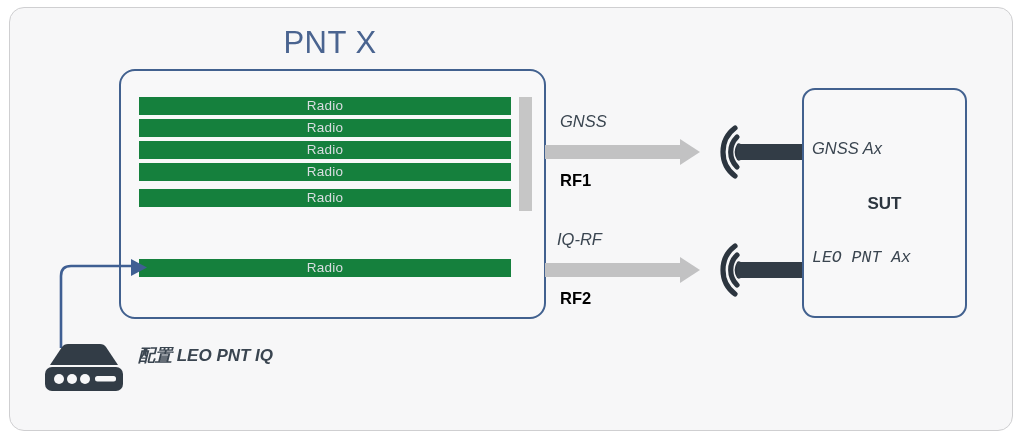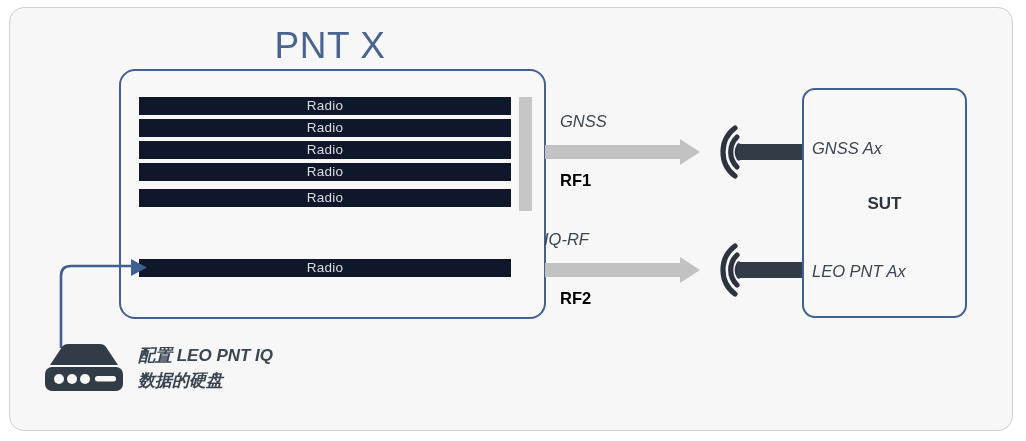--- a/index.html
+++ b/index.html
@@ -29,21 +29,21 @@
     border: 1.6px solid #cfcfd1;
     border-radius: 15px;
   }
   
   .pntx-title {
     position: absolute;
     left: 230px;
     top: 27px;
     width: 200px;
     text-align: center;
-    font-size: 37px;
+    font-size: 31px;
     font-weight: 400;
     color: #4a6490;
     letter-spacing: 0.5px;
     line-height: 1;
     white-space: nowrap;
   }
   
   .pntx-box {
     position: absolute;
     left: 119px;
@@ -54,21 +54,21 @@
     background: #f8f8f9;
     border: 2.2px solid #42618f;
     border-radius: 16px;
   }
   
   .radio-bar {
     position: absolute;
     left: 139px;
     width: 372px;
     height: 18px;
-    background: #0f172a;
+    background: #15803d;
     color: #d9dde1;
     font-size: 13.5px;
     line-height: 18px;
     text-align: center;
     letter-spacing: 0.2px;
   }
   
   .radio-bus {
     position: absolute;
     left: 519px;
@@ -208,21 +208,21 @@
     <div class="shaft" style="width:135px;"></div>
     <div class="head" style="left:135px;"></div>
   </div>
   <div class="sig-label" style="left:560px; top:112px;">GNSS</div>
   <div class="rf-label" style="left:560px; top:171px;">RF1</div>
 
   <div class="rf-arrow" style="left:545px; top:257px; width:155px;">
     <div class="shaft" style="width:135px;"></div>
     <div class="head" style="left:135px;"></div>
   </div>
-  <div class="sig-label" style="left:544px; top:230px;">IQ-RF</div>
+  <div class="sig-label" style="left:557px; top:230px;">IQ-RF</div>
   <div class="rf-label" style="left:560px; top:289px;text-align:right;">RF2</div>
 
   <div class="antenna" style="left:701px; top:120px;">
     <svg width="48" height="64" viewBox="0 0 48 64">
       <path d="M34 8 A 30 30 0 0 0 34 56" fill="none" stroke="#2c353f" stroke-width="5.2" stroke-linecap="round"></path>
       <path d="M36 17 A 21 21 0 0 0 36 47" fill="none" stroke="#2c353f" stroke-width="5.2" stroke-linecap="round"></path>
       <path d="M38 26 A 12 12 0 0 0 38 38" fill="none" stroke="#2c353f" stroke-width="5.2" stroke-linecap="round"></path>
     </svg>
   </div>
   <div class="antenna-stub" style="left:737px; top:144px; width:68px;"></div>
@@ -232,36 +232,35 @@
       <path d="M34 8 A 30 30 0 0 0 34 56" fill="none" stroke="#2c353f" stroke-width="5.2" stroke-linecap="round"></path>
       <path d="M36 17 A 21 21 0 0 0 36 47" fill="none" stroke="#2c353f" stroke-width="5.2" stroke-linecap="round"></path>
       <path d="M38 26 A 12 12 0 0 0 38 38" fill="none" stroke="#2c353f" stroke-width="5.2" stroke-linecap="round"></path>
     </svg>
   </div>
   <div class="antenna-stub" style="left:737px; top:262px; width:68px;"></div>
 
   <div class="sut-box"></div>
   <div class="sut-port" style="left:812px; top:139px;">GNSS Ax</div>
   <div class="sut-title">SUT</div>
-  <div class="sut-port" style="left:812px; top:262px;">LEO PNT Ax</div>
+  <div class="sut-port" style="left:812px; top:248px;font-family:Liberation Mono, monospace;">LEO PNT Ax</div>
 
   <svg class="connector-svg">
     <path d="M 61 348 L 61 276 Q 61 266 71 266 L 131 266" fill="none" stroke="#3f5f93" stroke-width="2.6" stroke-linejoin="round"></path>
     <polygon points="131,259 147,267.5 131,276" fill="#3f5f93"></polygon>
   </svg>
 
   <div class="disk-icon">
     <svg width="96" height="52" viewBox="0 0 96 52">
       <path d="M14 24 L26 6 Q28 3 32 3 L64 3 Q68 3 70 6 L82 24 Z" fill="#323c46"></path>
       <rect x="9" y="26" width="78" height="24" rx="7" fill="#323c46"></rect>
       <circle cx="23" cy="38" r="5" fill="#f7f7f8"></circle>
       <circle cx="36" cy="38" r="5" fill="#f7f7f8"></circle>
       <circle cx="49" cy="38" r="5" fill="#f7f7f8"></circle>
       <rect x="59" y="35" width="21" height="5.5" rx="2.5" fill="#f7f7f8"></rect>
     </svg>
   </div>
 
   <div class="disk-caption">
     <div>配置 LEO PNT IQ</div>
-    <div>数据的硬盘</div>
   </div>
 
 </div>
 
 </body></html>

